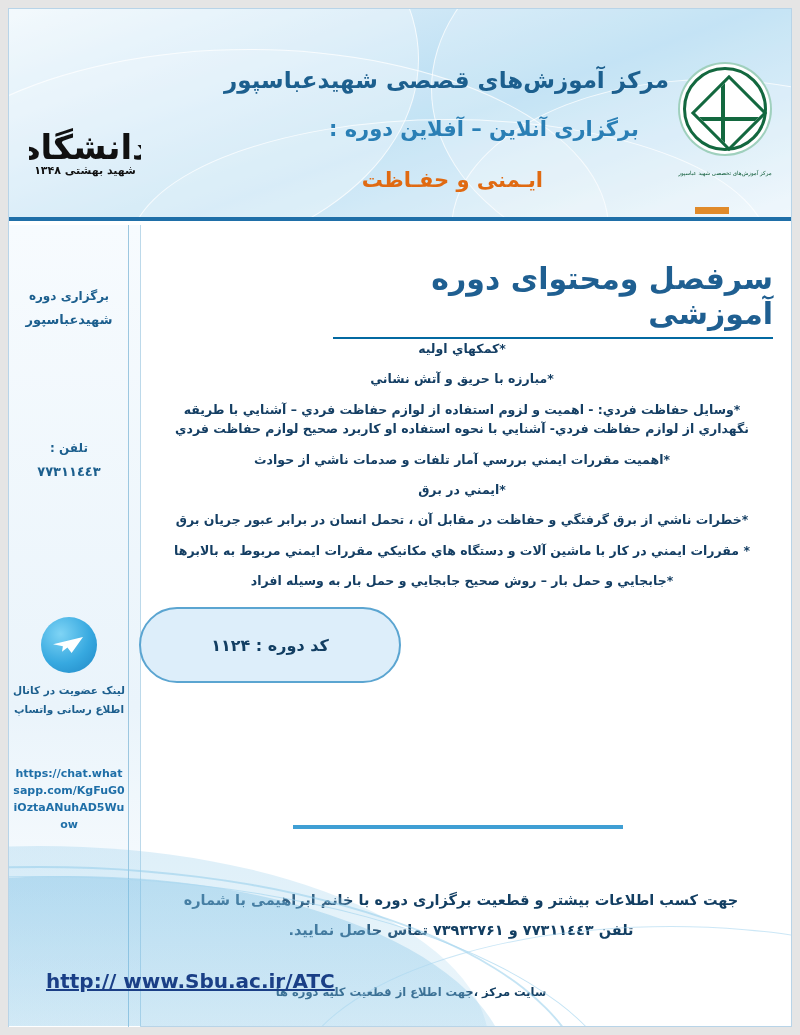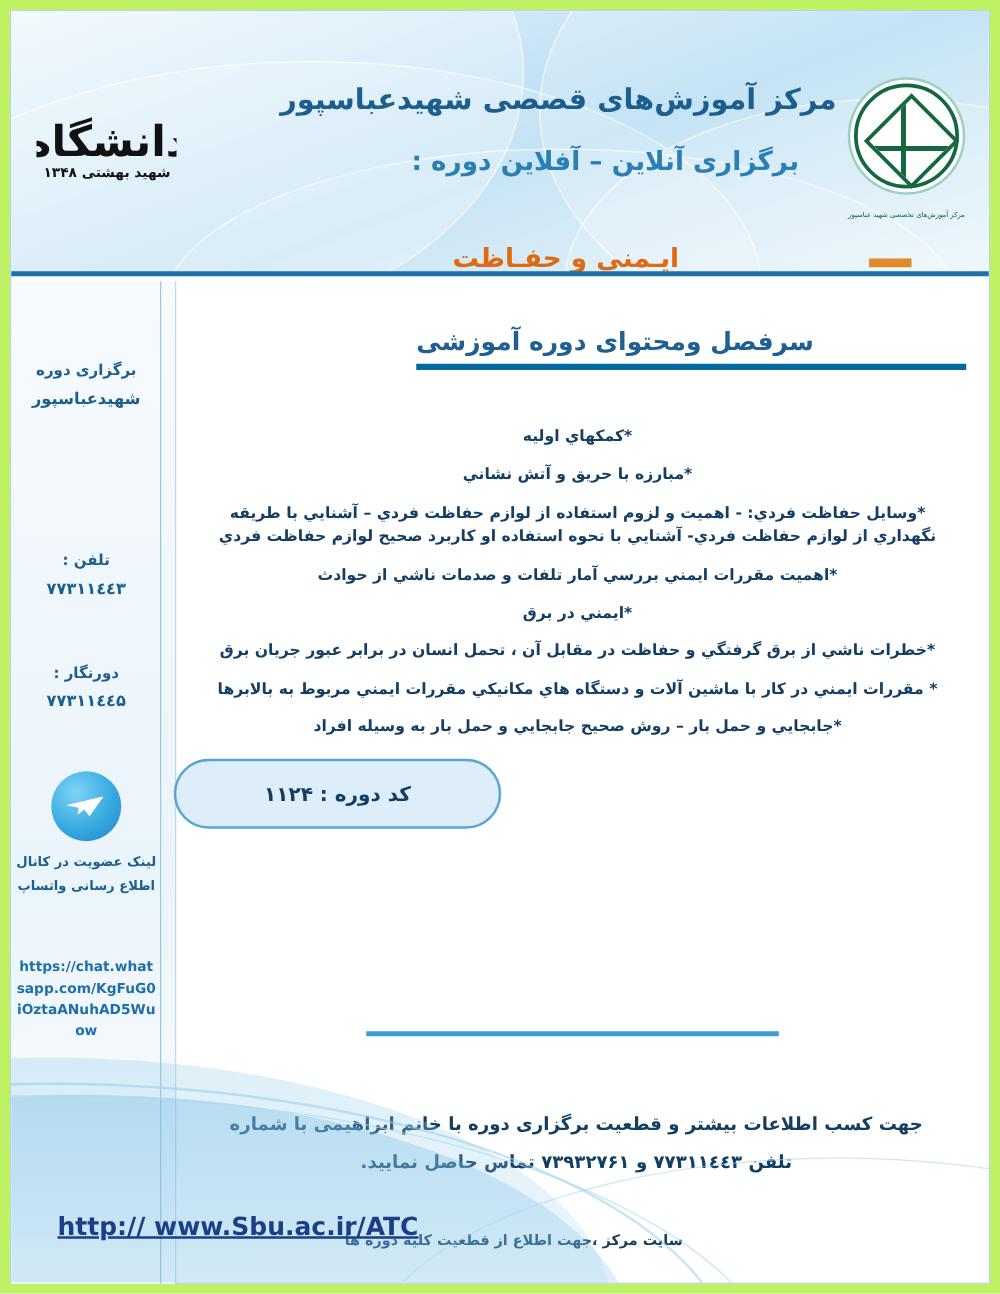--- a/index.html
+++ b/index.html
@@ -8,21 +8,21 @@
     background: #ffffff;
   }
   body {
     font-family: "DejaVu Sans", "Liberation Sans", sans-serif;
   }
   .page {
     position: relative;
     width: 800px;
     height: 1035px;
     overflow: hidden;
-    background: #bef264;
+    background: #e5e5e5;
   }
 
   
   .frame-outer {
     position: absolute;
     left: 8px; top: 8px;
     width: 784px; height: 1019px;
     border: 1px solid #b8d4e8;
     background: #ffffff;
   }
@@ -58,21 +58,21 @@
   .header-sub {
     position: absolute;
     right: 152px; top: 108px;
     font-size: 21px;
     font-weight: bold;
     color: #2a7fb5;
     white-space: nowrap;
   }
   .header-course {
     position: absolute;
-    right: 248px; top: 186px;
+    right: 248px; top: 159px;
     font-size: 21px;
     font-weight: bold;
     color: #e06a12;
     letter-spacing: 2px;
     white-space: nowrap;
   }
   .header-rule {
     position: absolute;
     left: 9px; top: 217px;
     width: 782px; height: 4px;
@@ -117,21 +117,21 @@
     width: 100px;
     text-align: center;
     font-size: 5.5px;
     color: #0f5c38;
     line-height: 1.3;
   }
   .logo-right {
     position: absolute;
     left: 20px; top: 56px;
     width: 112px; height: 112px;
-    display: flex; align-items: center; justify-content: center;
+    display: flex; align-items: flex-end; justify-content: center;
     overflow: hidden;
   }
   .logo-right .sbu {
     font-size: 34px;
     font-weight: bold;
     color: #111111;
     line-height: 1.05;
     text-align: center;
     letter-spacing: -1px;
   }
@@ -194,25 +194,25 @@
   .main {
     position: absolute;
     left: 130px; top: 225px;
     width: 661px; height: 802px;
     overflow: hidden;
   }
   .main-title {
     position: absolute;
     right: 18px; top: 36px;
     width: 440px;
-    text-align: left;
-    font-size: 20px;
+    text-align: right;
+    font-size: 30px;
     font-weight: bold;
     color: #1f5f91;
-    border-bottom: 5px solid #0369a1;
+    border-bottom: 2px solid #0369a1;
     padding-bottom: 6px;
   }
   .syllabus {
     position: absolute;
     right: 14px; top: 98px;
     width: 630px;
     text-align: center;
     margin-top: 16px;
   }
   .syl-item {
@@ -232,21 +232,21 @@
     border-radius: 48px;
     display: flex;
     flex-direction: column;
     align-items: center;
     justify-content: center;
     color: #123e62;
     font-weight: bold;
   }
   .bubble-code {
     right: 390px; top: 382px;
-    width: 262px; height: 56px;
+    width: 262px; height: 76px;
     font-size: 16px;
   }
   .bubble-time {
     right: 20px; top: 470px;
     width: 358px; height: 92px;
     font-size: 16px;
   }
   .bubble-time .line1 { margin-bottom: 9px; }
   .bubble-time .line2 { font-size: 15px; }
 
@@ -342,24 +342,20 @@
   <div class="header-rule"></div>
 
   <div class="sidebar">
     <div class="sb-s1">
       <div class="sb-label">برگزاری دوره</div>
       <div class="sb-value">شهیدعباسپور</div>
     </div>
     <div class="sb-s2">
       <div class="sb-label">تلفن :</div>
       <div class="sb-value">۷۷۳۱۱٤٤۳</div>
-    </div>
-    <div class="sb-s3">
-      <div class="sb-label">دورنگار :</div>
-      <div class="sb-value">۷۷۳۱۱٤٤۵</div>
     </div>
     <div class="sb-tg">
       <div class="tg-circle"></div>
     </div>
     <div class="sb-note">لینک  عضویت در کانال
 اطلاع رسانی
 واتساپ</div>
     <div class="sb-link">https://chat.whatsapp.com/KgFuG0iOztaANuhAD5Wuow</div>
   </div>
   <div class="sb-divider"></div>

